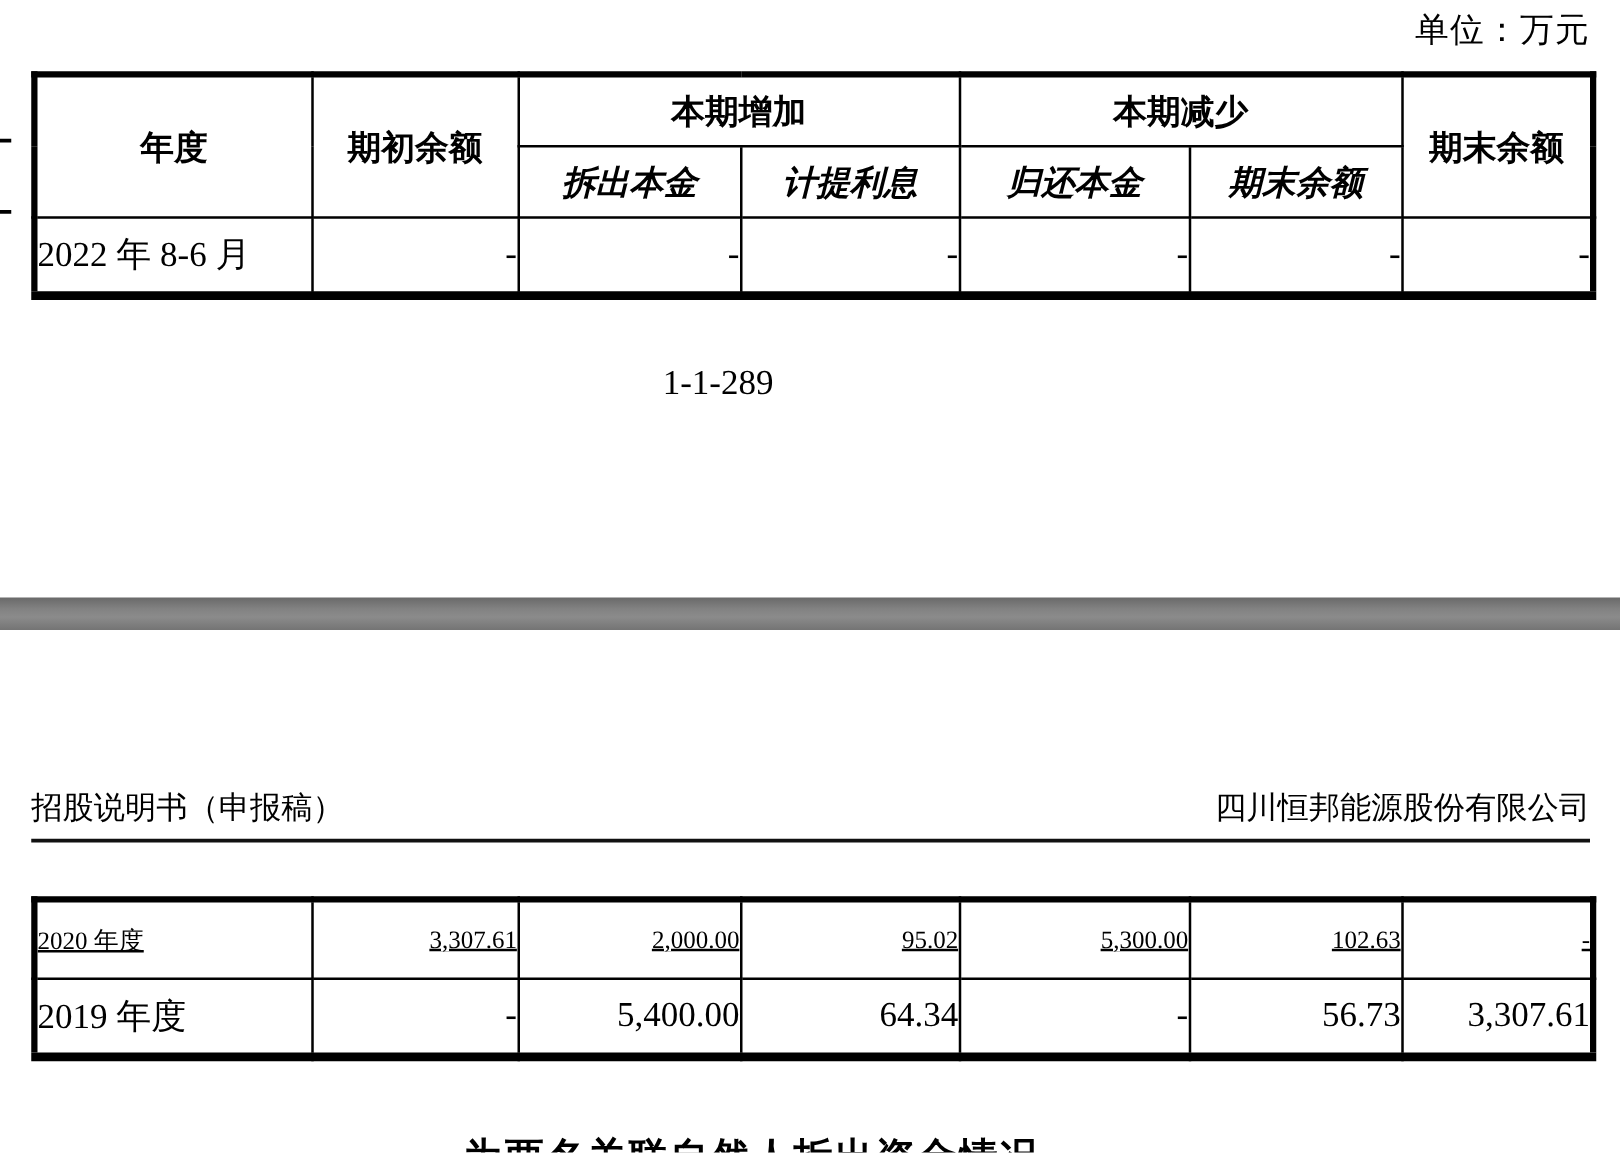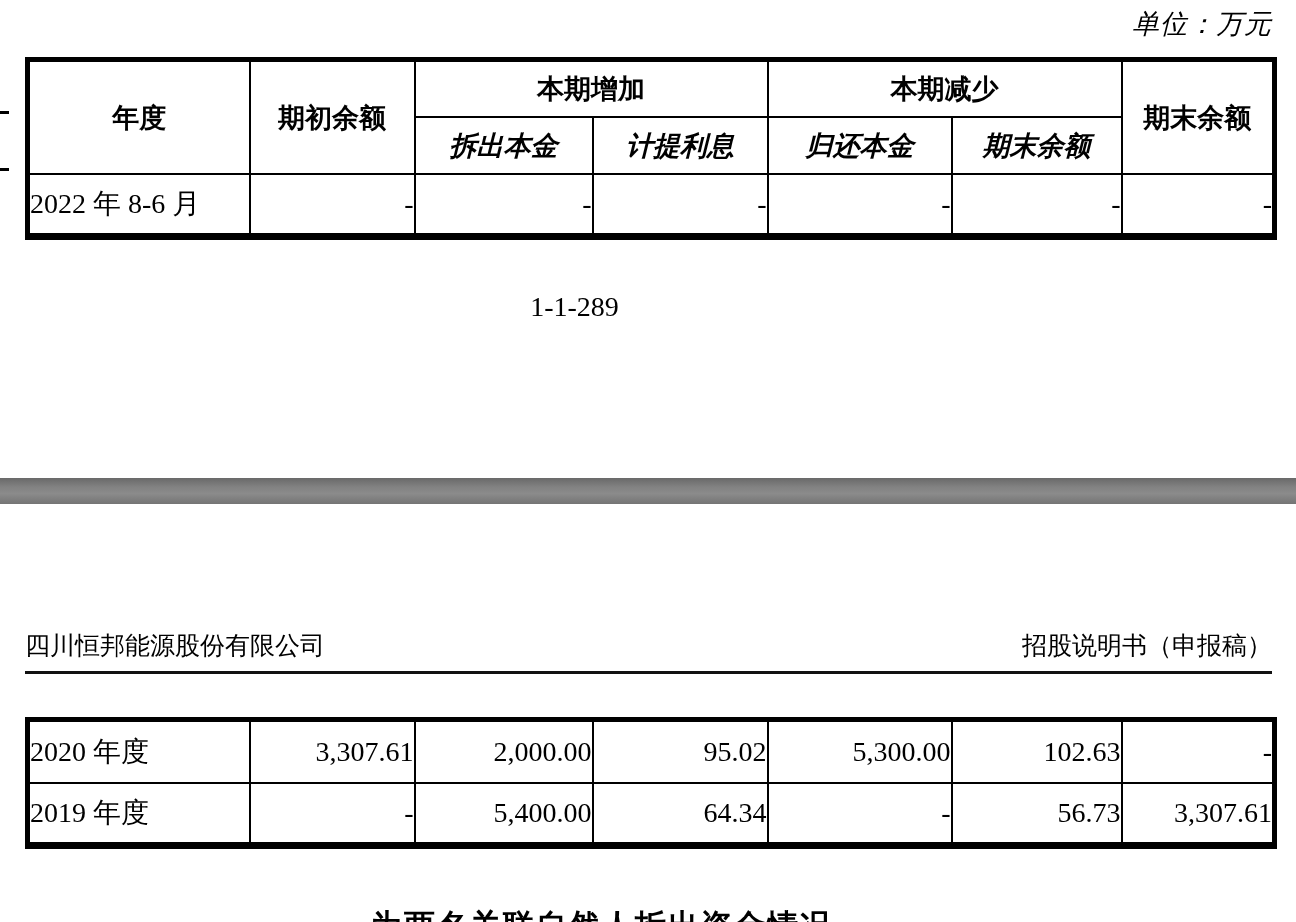--- a/index.html
+++ b/index.html
@@ -7,21 +7,21 @@
     position:relative;
     width:1296px;height:922px;
     background:#ffffff;
     overflow:hidden;
     color:#000;
     font-family:"Liberation Serif","DejaVu Serif",serif;
   }
   
   .unit-label{
     position:absolute;top:6px;right:24px;
-    font-size:27px;letter-spacing:1px;font-style:italic;
+    font-size:27px;letter-spacing:1px;
   }
   
   table.tbl{
     position:absolute;left:25px;
     width:1247px;
     border-collapse:collapse;table-layout:fixed;
     background:#fff;
   }
   table.tbl td{
     border:2px solid #000;
@@ -32,21 +32,21 @@
   table.tbl2{top:717px;border:5px solid #000;border-bottom-width:7px;}
   .hc{
     font-family:"Liberation Sans","DejaVu Sans",sans-serif;
     font-weight:bold;
     font-size:27px;
     text-align:center;
   }
   tr.hrow1 td{height:54px;}
   tr.hrow2 td{height:55px;font-style:italic;}
   tr.drow td{height:58px;font-size:28px;}
-  tr.drow2 td{height:60px;font-size:28px;}
+  tr.drow2 td{height:60px;font-size:20px;text-decoration:underline;}
   td.year{text-align:left;padding-left:14px;}
   td.num{text-align:right;padding-right:14px;}
   
   .page-number{
     position:absolute;top:291px;left:0;width:1149px;
     text-align:center;font-size:28px;
   }
   
   .page-gap{
     position:absolute;left:0;top:478px;width:1296px;height:26px;
@@ -116,22 +116,22 @@
 </table>
 
 <div class="edge-stub stub1"></div>
 <div class="edge-stub stub2"></div>
 
 <div class="page-number">1-1-289</div>
 
 <div class="page-gap"></div>
 
 <div class="p2-header">
+  <span>招股说明书（申报稿）</span>
   <span>四川恒邦能源股份有限公司</span>
-  <span>招股说明书（申报稿）</span>
 </div>
 
 <table class="tbl tbl2">
   <colgroup>
     <col style="width:222px">
       <col style="width:165px">
       <col style="width:178px">
     <col style="width:175px">
       <col style="width:184px">
       <col style="width:170px">

